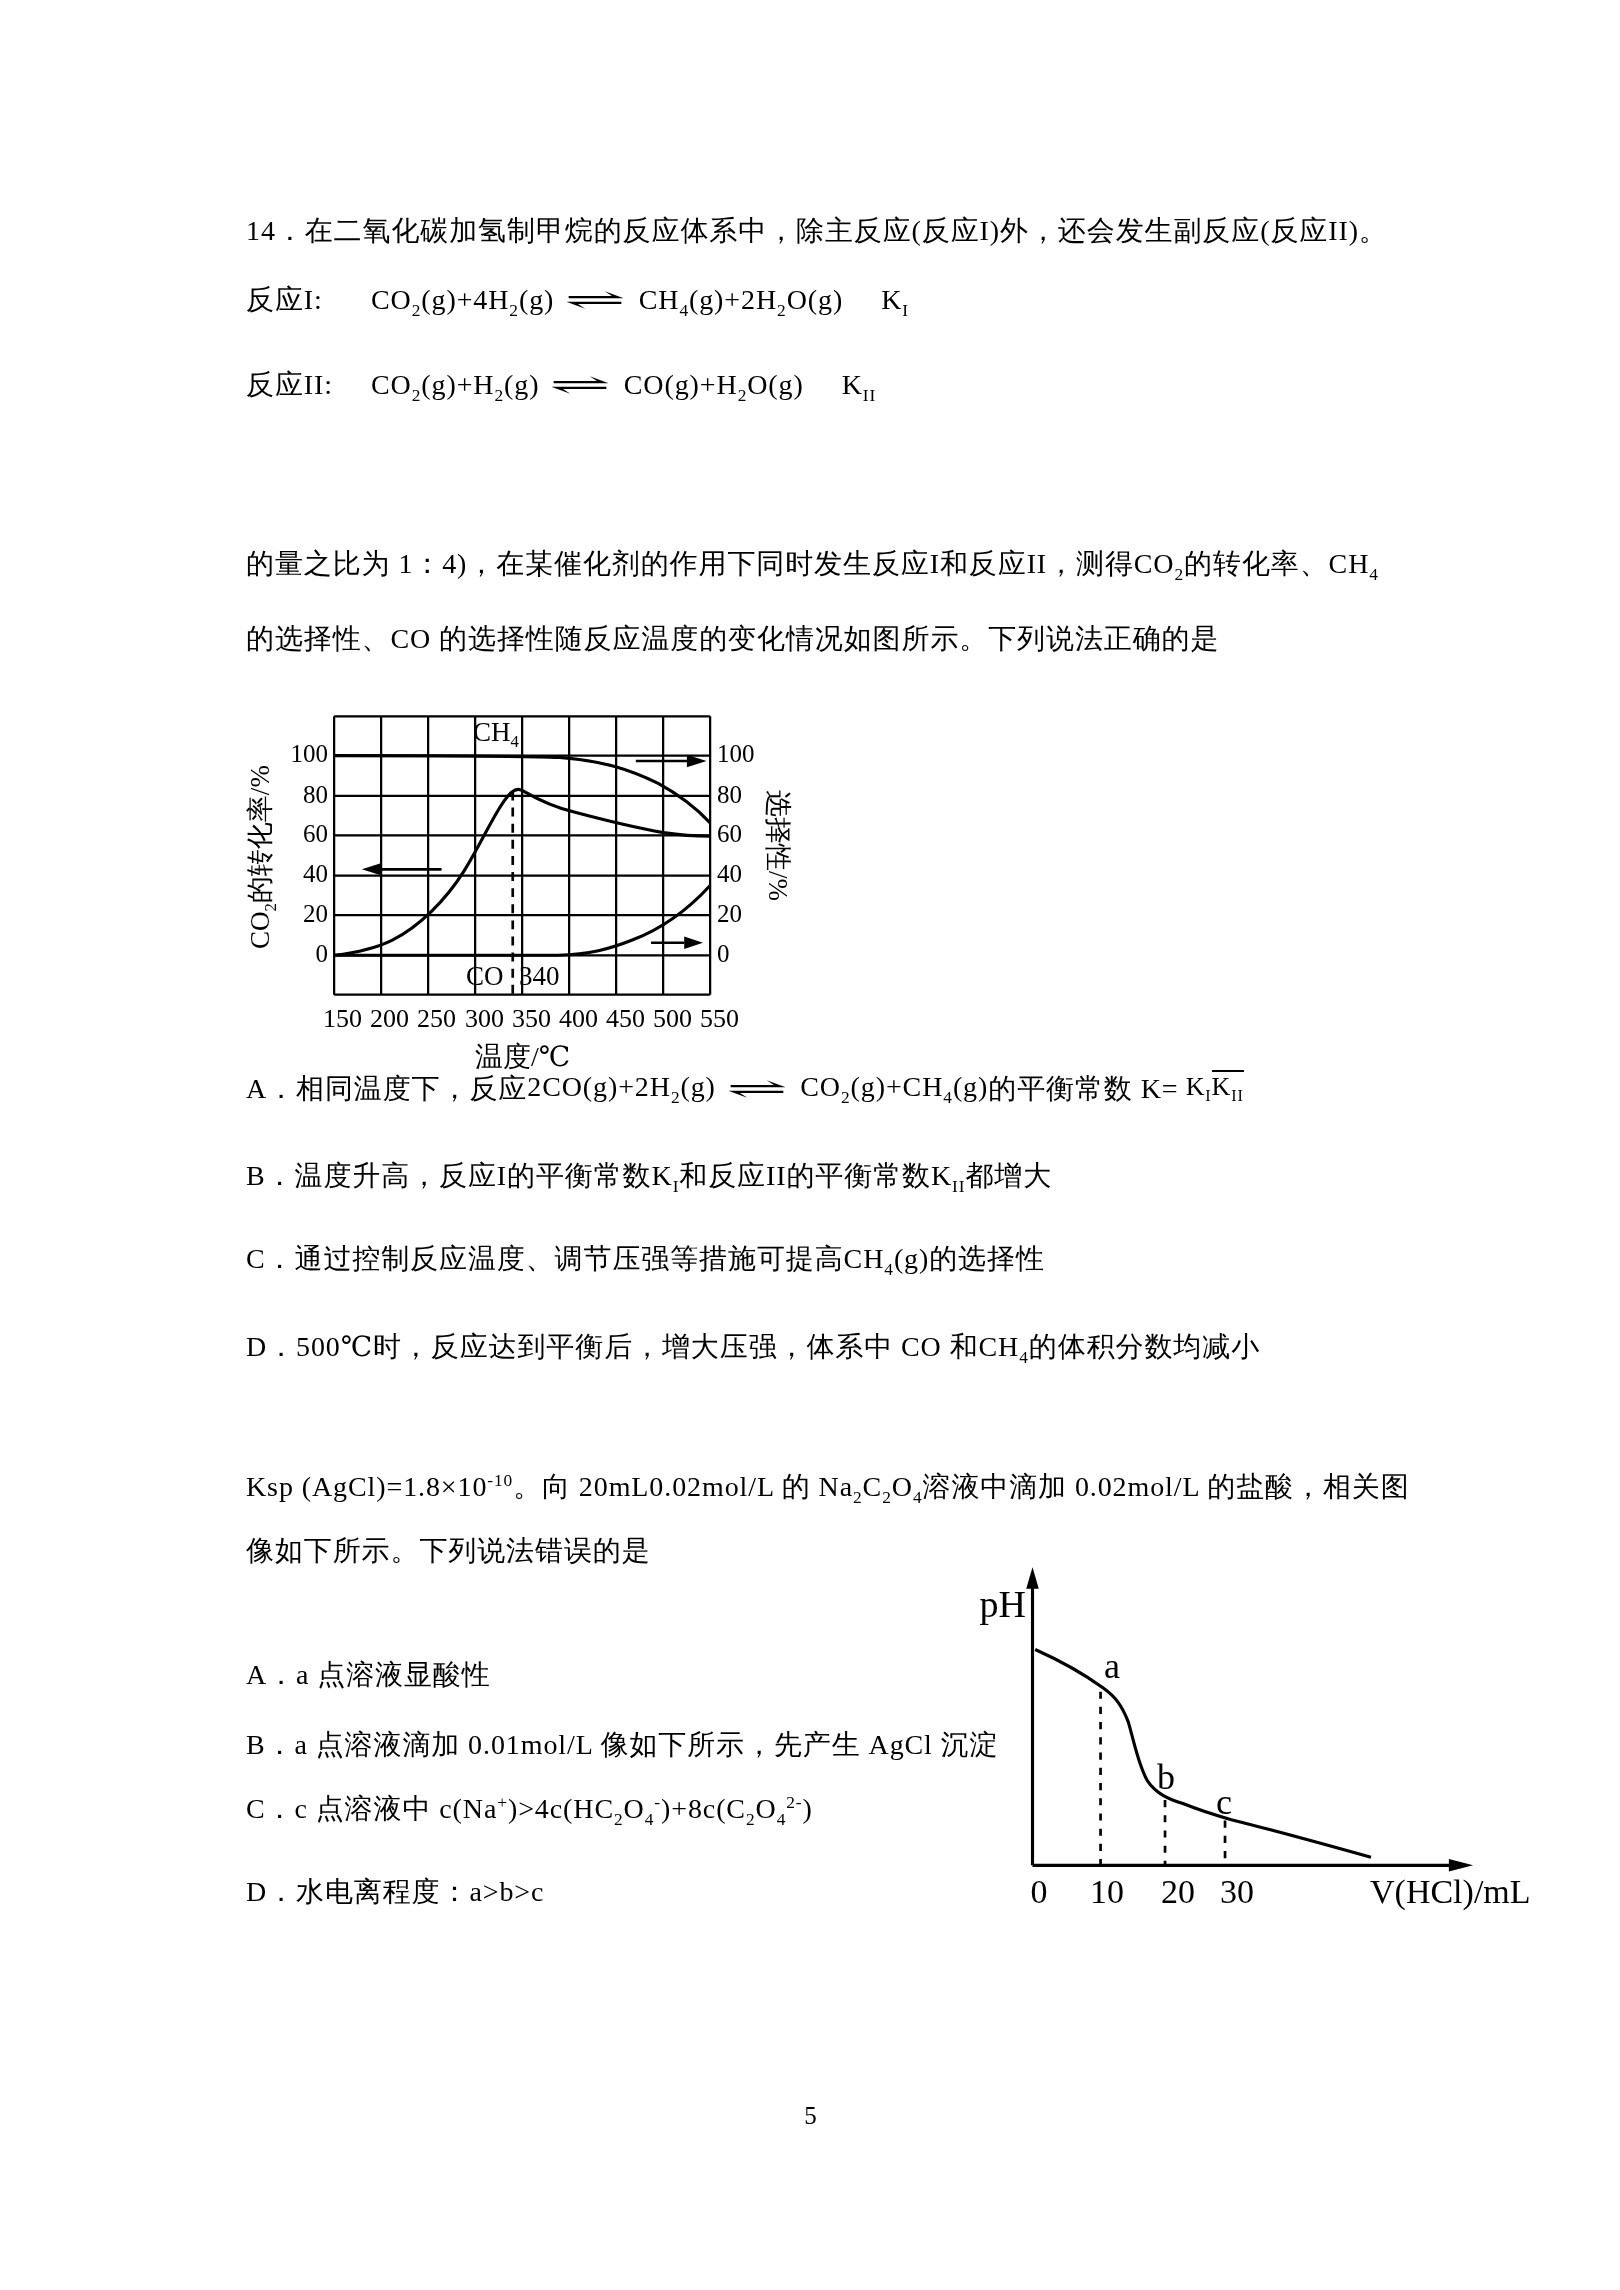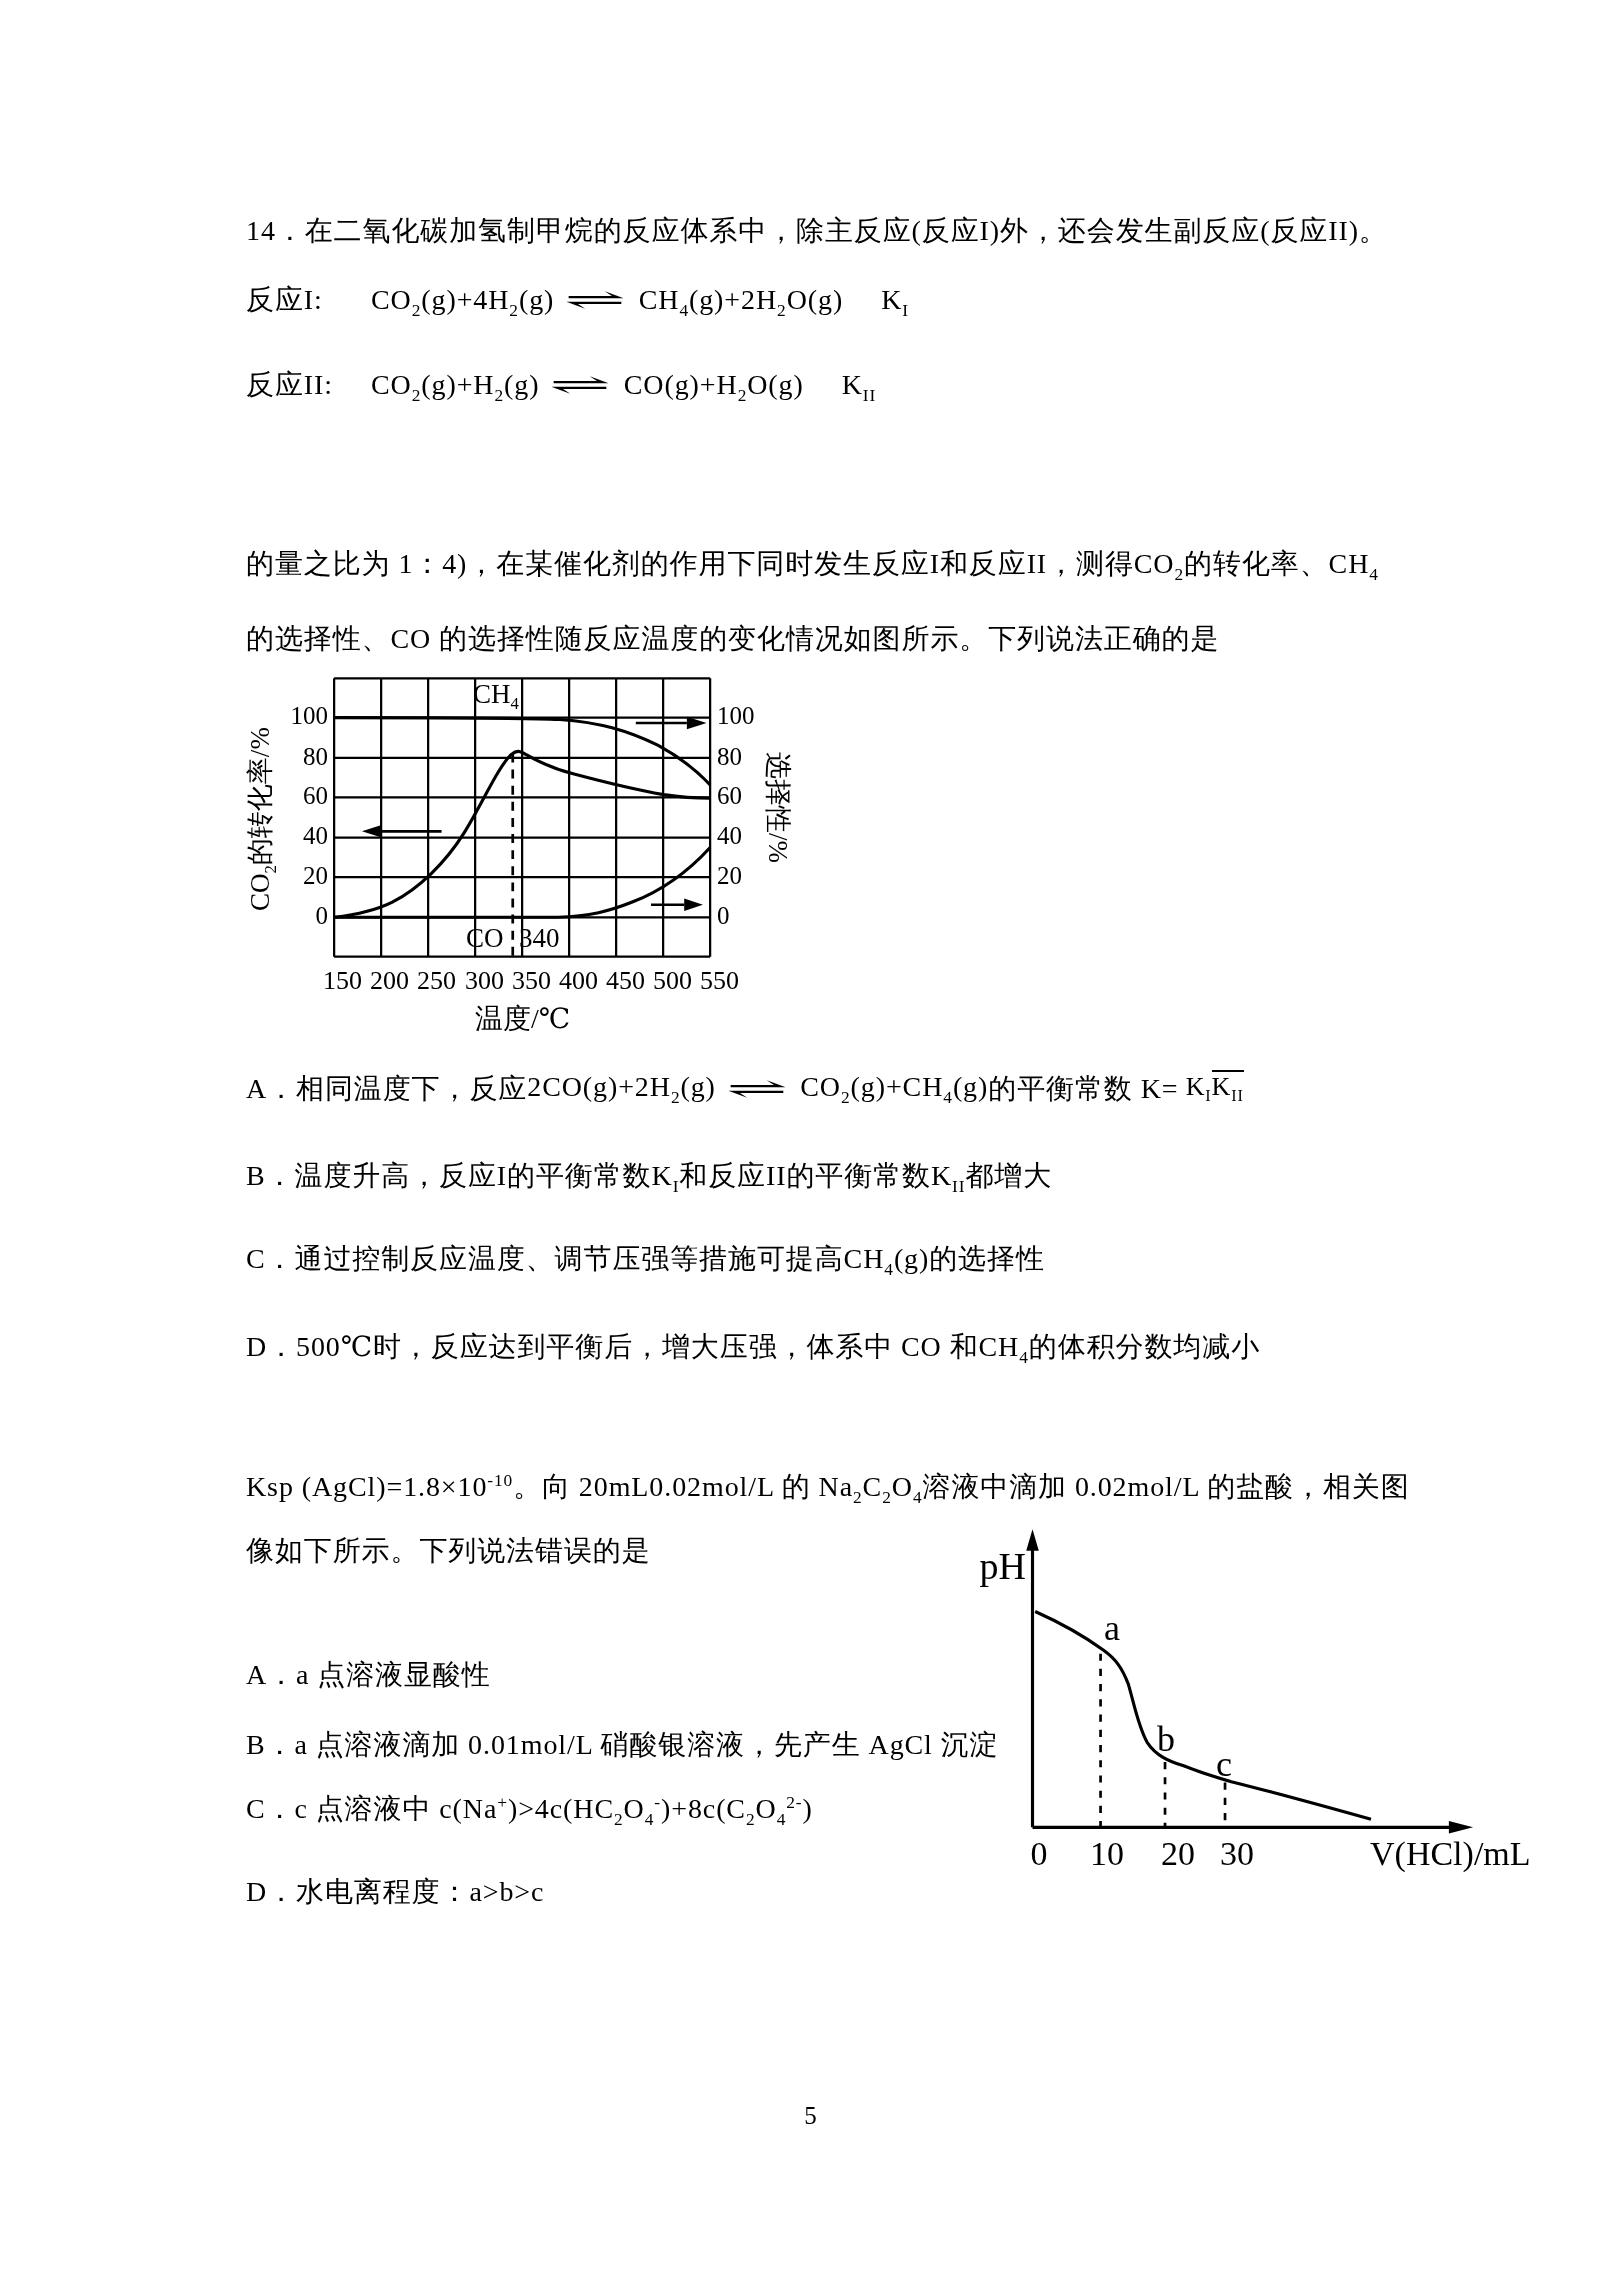--- a/index.html
+++ b/index.html
@@ -7,21 +7,21 @@
         font-family:"Liberation Serif","DejaVu Serif",serif;overflow:hidden;text-decoration:underline;}
   .line{position:absolute;left:246px;font-size:28px;white-space:nowrap;letter-spacing:0.9px;line-height:1.3;}
   sub{font-size:0.62em;}
   sup{font-size:0.62em;}
   .eqarrow{display:inline-block;transform:scaleX(2.6);transform-origin:center;margin:0 30px;font-family:"DejaVu Serif","DejaVu Sans",serif;}
   .rxn-label{display:inline-block;width:125px;}
   .kconst{margin-left:38px;}
   .optA{display:flex;align-items:center;height:90px;}
   .frac{display:inline-block;vertical-align:middle;text-align:center;font-size:26px;line-height:1.25;margin-left:7.2px;}
   .frac .den{border-top:2.2px solid #000;}
-  .chart{position:absolute;}
+  .chart{position:absolute;margin-top:38px;}
   .ct{position:absolute;white-space:nowrap;line-height:1;}
   .c1-ytickL{left:36px;width:77px;text-align:right;font-size:25px;}
   .c1-ytickR{left:502px;width:77px;text-align:left;font-size:25px;}
   .c1-xtick{width:57px;text-align:right;font-size:26px;top:296px;}
   .c2-xtick{width:72px;text-align:center;font-size:34px;top:315px;}
   .pt-label{font-size:36px;}
   svg{position:absolute;left:0;top:0;}
 </style>
 </head>
 <body>
@@ -104,21 +104,21 @@
       <span class="frac"><span class="num">K<sub>I</sub></span><span class="den">K<sub>II</sub></span></span>
   </div>
   <div class="line" style="top:1158px">B．温度升高，反应I的平衡常数K<sub>I</sub>和反应II的平衡常数K<sub>II</sub>都增大</div>
   <div class="line" style="top:1241px">C．通过控制反应温度、调节压强等措施可提高CH<sub>4</sub>(g)的选择性</div>
   <div class="line" style="top:1329px">D．500℃时，反应达到平衡后，增大压强，体系中 CO 和CH<sub>4</sub>的体积分数均减小</div>
 
   <div class="line" style="top:1469px">Ksp (AgCl)=1.8×10<sup>-10</sup>。向 20mL0.02mol/L 的 Na<sub>2</sub>C<sub>2</sub>O<sub>4</sub>溶液中滴加 0.02mol/L 的盐酸，相关图</div>
   <div class="line" style="top:1533px">像如下所示。下列说法错误的是</div>
 
   <div class="line" style="top:1657px">A．a 点溶液显酸性</div>
-  <div class="line" style="top:1727px">B．a 点溶液滴加 0.01mol/L 硝酸银溶液，先产生 AgCl 沉淀</div>
+  <div class="line" style="top:1727px">B．a 点溶液滴加 0.01mol/L 像如下所示，先产生 AgCl 沉淀</div>
   <div class="line" style="top:1791px">C．c 点溶液中 c(Na<sup>+</sup>)&gt;4c(HC<sub>2</sub>O<sub>4</sub><sup>-</sup>)+8c(C<sub>2</sub>O<sub>4</sub><sup>2-</sup>)</div>
   <div class="line" style="top:1874px">D．水电离程度：a&gt;b&gt;c</div>
 
   <div class="chart" style="left:967px;top:1522px;width:645px;height:394px;">
     <svg width="645" height="394" viewBox="0 0 720 440">
       <g>
         <line x1="73" y1="341" x2="73" y2="28" stroke="#000" stroke-width="3.5"></line>
         <polygon points="66,32 80,32 73,8" fill="#000"></polygon>
       </g>
       <g>

